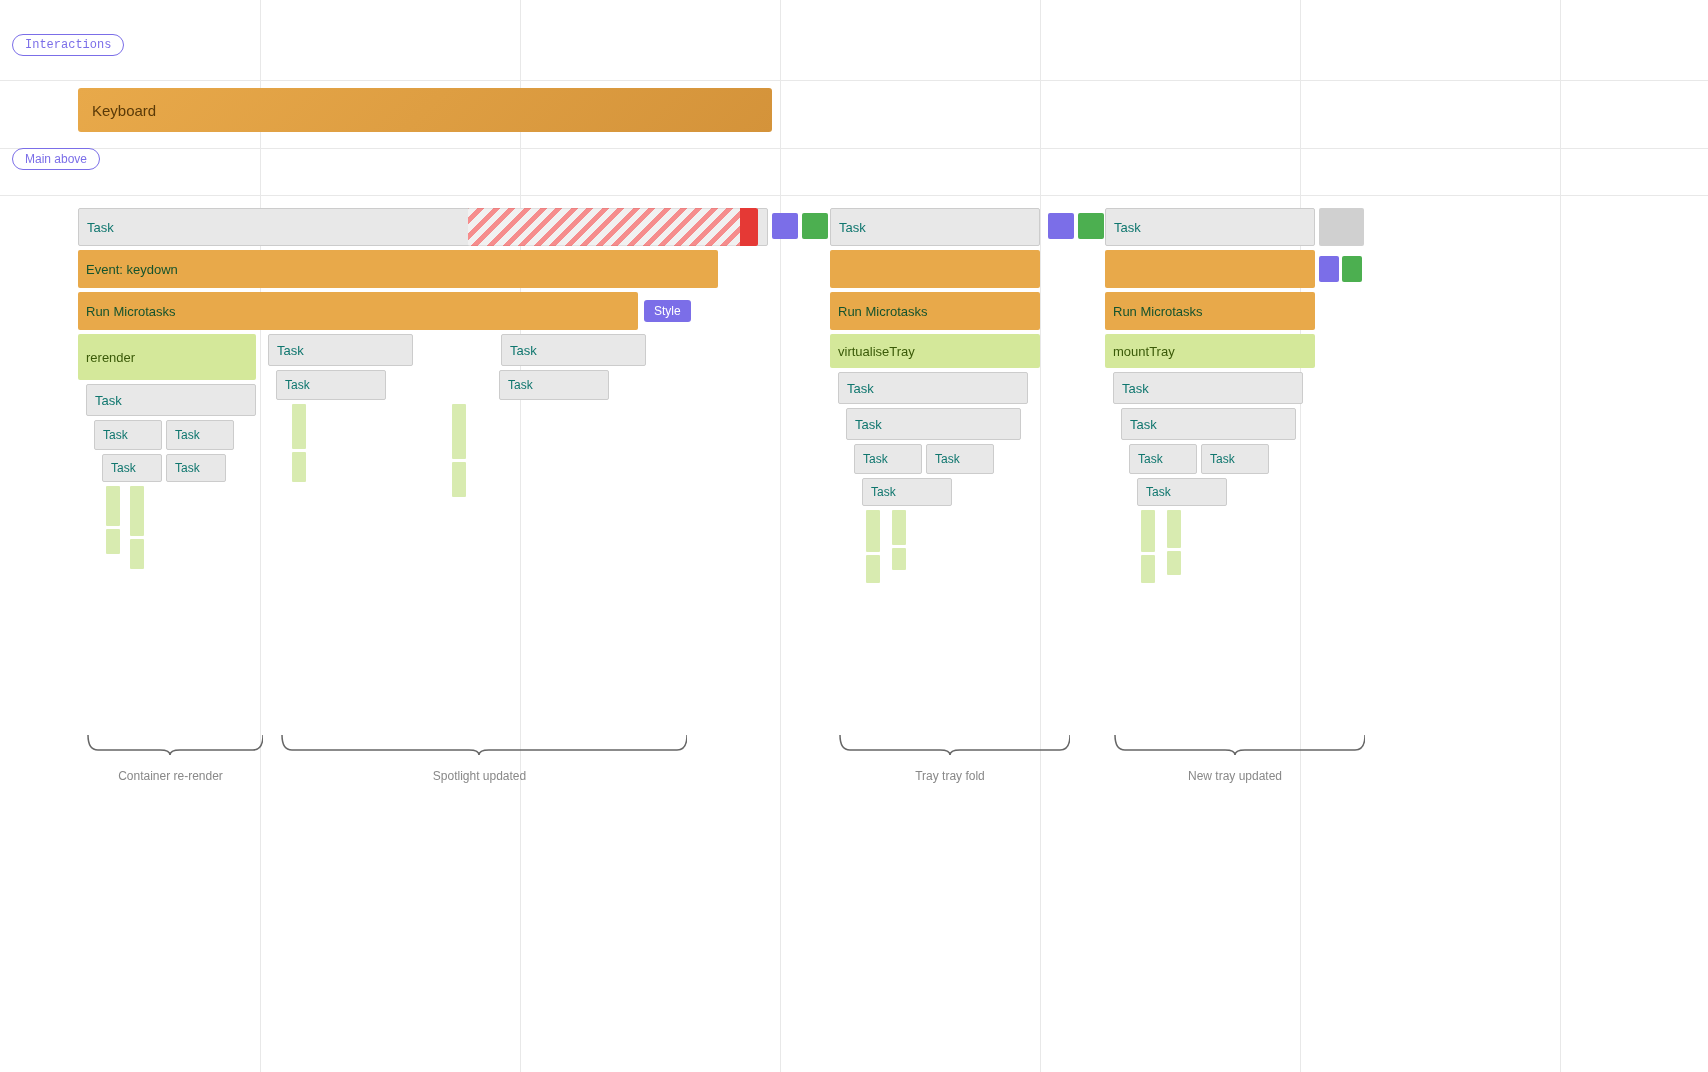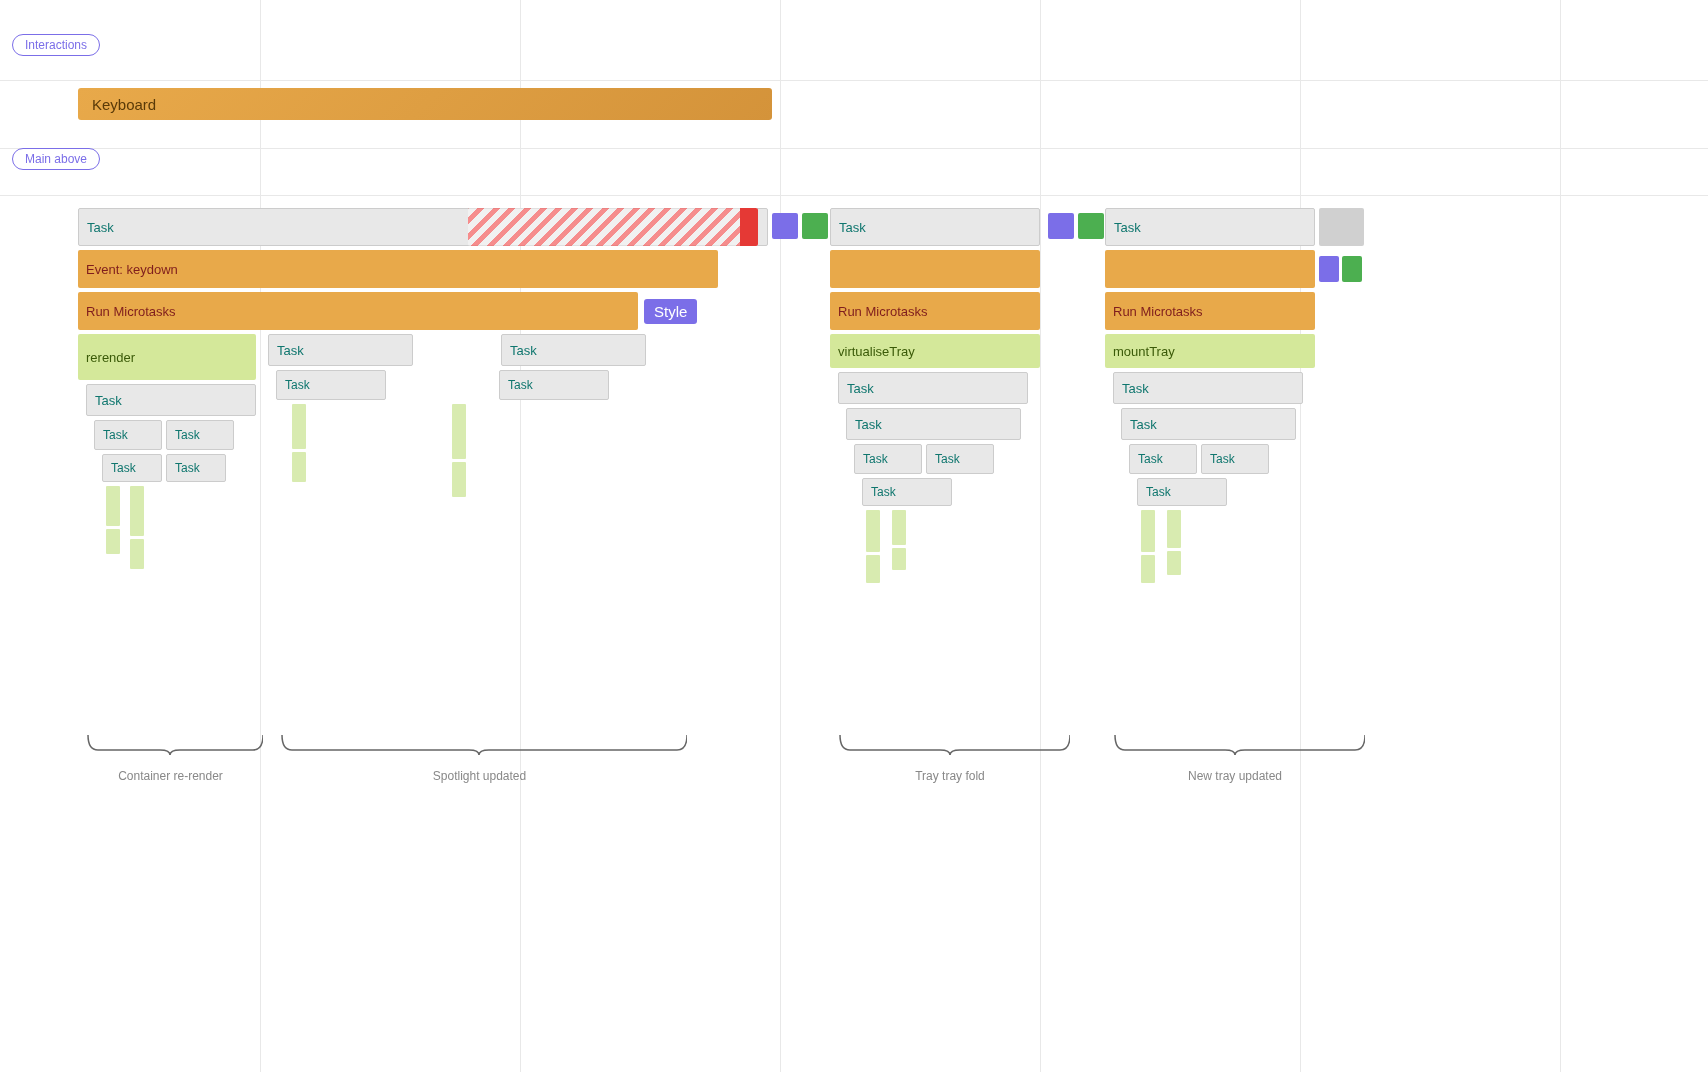--- a/index.html
+++ b/index.html
@@ -41,35 +41,36 @@
       color: #7b6ee8;
       font-size: 12px;
       background: #fff;
       font-weight: 500;
     }
 
     .interactions-pill {
       position: absolute;
       top: 34px;
       left: 12px;
+      font-family: Liberation Mono, monospace;
     }
 
     .main-thread-pill {
       position: absolute;
       top: 148px;
       left: 12px;
     }
 
     
     .keyboard-bar {
       position: absolute;
       top: 88px;
       left: 78px;
       width: 694px;
-      height: 32px;
+      height: 44px;
       background: linear-gradient(135deg, #e8a94a 0%, #d4933a 100%);
       border-radius: 3px;
       display: flex;
       align-items: center;
       padding: 0 14px;
       color: #5a3a08;
       font-size: 15px;
       font-weight: 500;
     }
 
@@ -79,21 +80,21 @@
       border-radius: 2px;
       padding: 4px 8px;
       font-size: 13px;
       color: #0f766e;
       font-weight: 400;
       position: relative;
     }
 
     .block-orange {
       background: #e8a94a;
-      color: #7f1d1d;
+      color: #14532d;
     }
 
     .block-green-light {
       background: #d4e89a;
       color: #3a5a08;
     }
 
     .block-task {
       background: #e8e8e8;
       border: 1px solid #ccc;
@@ -114,21 +115,21 @@
       color: #888;
       margin-top: 6px;
     }
 
     
     .style-btn {
       background: #7b6ee8;
       color: #fff;
       border-radius: 3px;
       padding: 4px 10px;
-      font-size: 15px;
+      font-size: 12px;
       font-weight: 500;
       display: inline-block;
     }
   </style>
 </head>
 <body>
 
 <div class="grid-lines">
 
   <div class="grid-line" style="left: 260px"></div>

